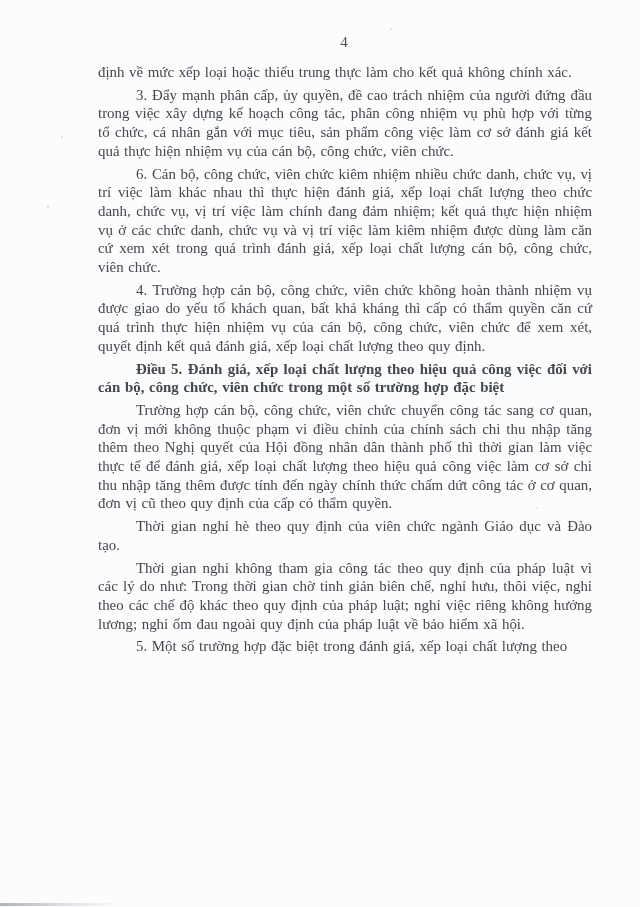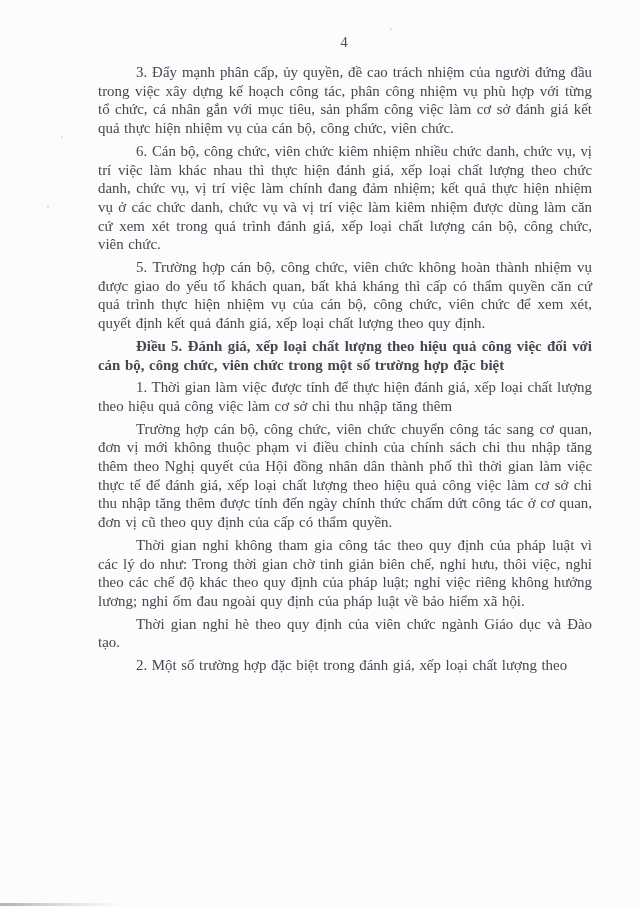--- a/index.html
+++ b/index.html
@@ -71,29 +71,29 @@
   .speck.s4 { left: 536px; top: 507px; opacity: 0.2; }
 </style>
 </head>
 <body>
 
 <div class="page">
 
   <div class="page-number">4</div>
 
   <div class="content">
+    <p class="para continuation">định về mức xếp loại hoặc thiếu trung thực làm cho kết quả không chính xác.</p>
     <p class="para">3. Đẩy mạnh phân cấp, ủy quyền, đề cao trách nhiệm của người đứng đầu trong việc xây dựng kế hoạch công tác, phân công nhiệm vụ phù hợp với từng tổ chức, cá nhân gắn với mục tiêu, sản phẩm công việc làm cơ sở đánh giá kết quả thực hiện nhiệm vụ của cán bộ, công chức, viên chức.</p>
     <p class="para">6. Cán bộ, công chức, viên chức kiêm nhiệm nhiều chức danh, chức vụ, vị trí việc làm khác nhau thì thực hiện đánh giá, xếp loại chất lượng theo chức danh, chức vụ, vị trí việc làm chính đang đảm nhiệm; kết quả thực hiện nhiệm vụ ở các chức danh, chức vụ và vị trí việc làm kiêm nhiệm được dùng làm căn cứ xem xét trong quá trình đánh giá, xếp loại chất lượng cán bộ, công chức, viên chức.</p>
-    <p class="para">5. Trường hợp cán bộ, công chức, viên chức không hoàn thành nhiệm vụ được giao do yếu tố khách quan, bất khả kháng thì cấp có thẩm quyền căn cứ quá trình thực hiện nhiệm vụ của cán bộ, công chức, viên chức để xem xét, quyết định kết quả đánh giá, xếp loại chất lượng theo quy định.</p>
+    <p class="para">4. Trường hợp cán bộ, công chức, viên chức không hoàn thành nhiệm vụ được giao do yếu tố khách quan, bất khả kháng thì cấp có thẩm quyền căn cứ quá trình thực hiện nhiệm vụ của cán bộ, công chức, viên chức để xem xét, quyết định kết quả đánh giá, xếp loại chất lượng theo quy định.</p>
     <p class="para heading">Điều 5. Đánh giá, xếp loại chất lượng theo hiệu quả công việc đối với cán bộ, công chức, viên chức trong một số trường hợp đặc biệt</p>
-    <p class="para">1. Thời gian làm việc được tính để thực hiện đánh giá, xếp loại chất lượng theo hiệu quả công việc làm cơ sở chi thu nhập tăng thêm</p>
     <p class="para">Trường hợp cán bộ, công chức, viên chức chuyển công tác sang cơ quan, đơn vị mới không thuộc phạm vi điều chỉnh của chính sách chi thu nhập tăng thêm theo Nghị quyết của Hội đồng nhân dân thành phố thì thời gian làm việc thực tế để đánh giá, xếp loại chất lượng theo hiệu quả công việc làm cơ sở chi thu nhập tăng thêm được tính đến ngày chính thức chấm dứt công tác ở cơ quan, đơn vị cũ theo quy định của cấp có thẩm quyền.</p>
+    <p class="para">Thời gian nghỉ hè theo quy định của viên chức ngành Giáo dục và Đào tạo.</p>
     <p class="para">Thời gian nghỉ không tham gia công tác theo quy định của pháp luật vì các lý do như: Trong thời gian chờ tinh giản biên chế, nghỉ hưu, thôi việc, nghỉ theo các chế độ khác theo quy định của pháp luật; nghỉ việc riêng không hưởng lương; nghỉ ốm đau ngoài quy định của pháp luật về bảo hiểm xã hội.</p>
-    <p class="para">Thời gian nghỉ hè theo quy định của viên chức ngành Giáo dục và Đào tạo.</p>
-    <p class="para">2. Một số trường hợp đặc biệt trong đánh giá, xếp loại chất lượng theo</p>
+    <p class="para">5. Một số trường hợp đặc biệt trong đánh giá, xếp loại chất lượng theo</p>
   </div>
 
   <div class="artifact-bottom-streak"></div>
   <div class="speck s1"></div>
   <div class="speck s2"></div>
   <div class="speck s3"></div>
   <div class="speck s4"></div>
 
 </div>
 

